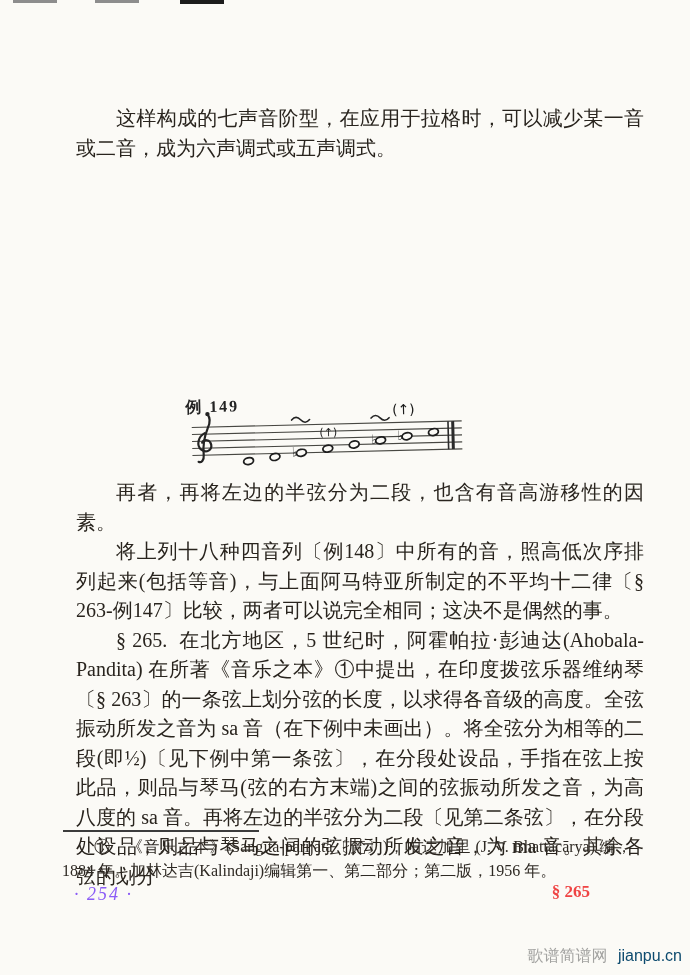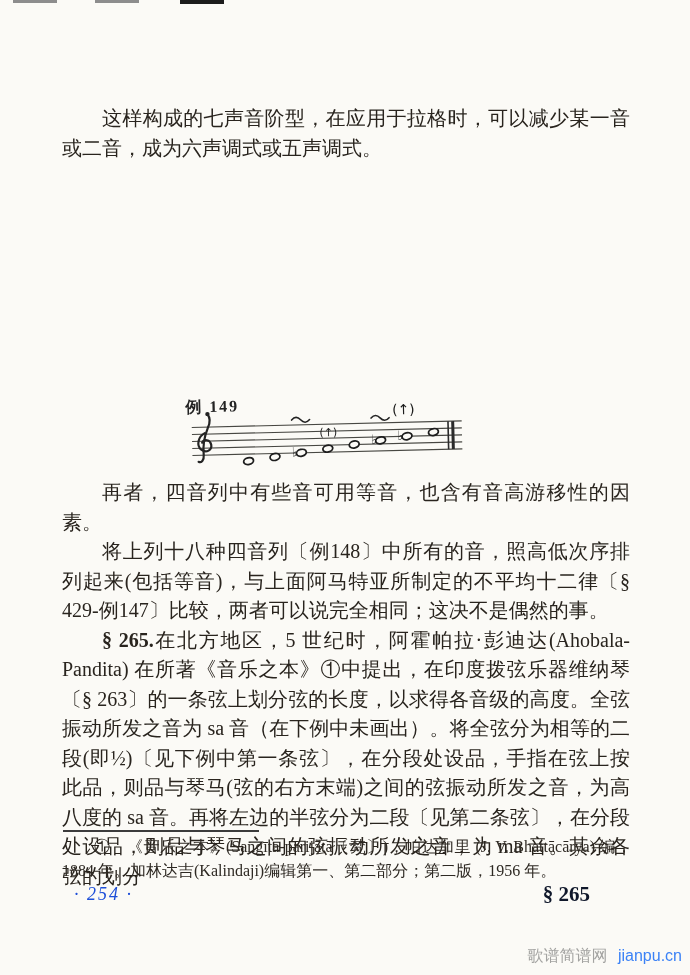--- a/index.html
+++ b/index.html
@@ -11,28 +11,28 @@
     font-family:"Liberation Serif","DejaVu Serif",serif;
     color:#29241e;
     overflow:hidden;
   }
   .scan-mark{position:absolute;top:0;height:3px;}
   #mark1{left:13px;width:44px;background:#8d8d8d;}
   #mark2{left:95px;width:44px;background:#8d8d8d;}
   #mark3{left:180px;width:44px;background:#1c1c1c;height:4px;}
 
   .body-text{
-    position:absolute;left:62px;width:568px;
+    position:absolute;left:76px;width:568px;
     font-size:20px;line-height:29.5px;
     text-align:justify;
   }
   .body-text p{margin:0;text-indent:2em;}
   #text-top{top:104px;}
   #text-bottom{top:478px;}
-  .section-lead{font-weight:bold;}
+  .section-lead{font-weight:normal;margin-right:11px;}
 
   .example{
     position:absolute;left:184px;top:394px;width:300px;
     transform:rotate(-1.4deg);
   }
   .example-label{
     position:absolute;left:2px;top:0;
     font-size:16px;font-weight:bold;letter-spacing:2px;
     color:#232323;
   }
@@ -42,33 +42,33 @@
     position:absolute;left:63px;top:830px;width:196px;height:2px;
     background:#3c3c3c;
   }
   .footnote{
     position:absolute;left:62px;top:835px;width:570px;
     font-size:16px;line-height:23.5px;text-align:justify;text-indent:2em;
     margin:0;color:#2e2923;
   }
   .footer-page{
     position:absolute;left:74px;top:884px;
-    font-size:18px;font-style:italic;letter-spacing:2px;color:#1d4ed8;
+    font-size:18px;font-style:italic;letter-spacing:2px;color:#8b5cf6;
   }
   .footer-section{
     position:absolute;right:100px;top:882px;
-    font-size:21px;font-weight:bold;color:#0f172a;
+    font-size:17px;font-weight:bold;color:#ef4444;
   }
   .watermark{
     position:absolute;right:8px;top:946px;
     font-family:"Liberation Sans","DejaVu Sans",sans-serif;
     font-size:16px;white-space:nowrap;
   }
   .watermark .site{color:#a3a3a1;}
-  .watermark .url{color:#3b82f6;margin-left:6px;}
+  .watermark .url{color:#0c4a6e;margin-left:6px;}
 </style>
 </head>
 <body>
 
 <div class="page">
 
   <div class="scan-mark" id="mark1"></div>
   <div class="scan-mark" id="mark2"></div>
   <div class="scan-mark" id="mark3"></div>
 
@@ -101,22 +101,22 @@
         <ellipse cx="196.5" cy="39.5" rx="5" ry="3.4" fill="#fbfaf6" stroke="#1d1d1d" stroke-width="1.8" transform="rotate(-12 196.5 39.5)"></ellipse>
         <path d="M187.5 17 q4.5 -5 9 0 q4.5 5 9 0" fill="none" stroke="#242424" stroke-width="1.6" stroke-linecap="round"></path>
         <text x="213.5" y="39.5" font-size="13" fill="#242424" font-family="&quot;DejaVu Sans&quot;,sans-serif">♭</text>
         <ellipse cx="223" cy="36" rx="5" ry="3.4" fill="#fbfaf6" stroke="#1d1d1d" stroke-width="1.8" transform="rotate(-12 223 36)"></ellipse>
         <text x="220" y="14" font-size="14" fill="#1d1d1d" text-anchor="middle" font-family="&quot;DejaVu Sans&quot;,sans-serif">(↑)</text>
         <ellipse cx="249.5" cy="32.5" rx="5" ry="3.4" fill="#fbfaf6" stroke="#1d1d1d" stroke-width="1.8" transform="rotate(-12 249.5 32.5)"></ellipse>
       </svg>
   </div>
 
   <div class="body-text" id="text-bottom">
-    <p>再者，四音列中有些音可用等音，也含有音高游移性的因素。</p>
-    <p>将上列十八种四音列〔例148〕中所有的音，照高低次序排列起来(包括等音)，与上面阿马特亚所制定的不平均十二律〔§ 429-例147〕比较，两者可以说完全相同；这决不是偶然的事。</p>
+    <p>再者，再将左边的半弦分为二段，也含有音高游移性的因素。</p>
+    <p>将上列十八种四音列〔例148〕中所有的音，照高低次序排列起来(包括等音)，与上面阿马特亚所制定的不平均十二律〔§ 263-例147〕比较，两者可以说完全相同；这决不是偶然的事。</p>
     <p><span class="section-lead">§ 265.</span><span>在北方地区，5 世纪时，阿霍帕拉·彭迪达(Ahobala-Pandita) 在所著《音乐之本》①中提出，在印度拨弦乐器维纳琴〔§ 263〕的一条弦上划分弦的长度，以求得各音级的高度。全弦振动所发之音为 sa 音（在下例中未画出）。将全弦分为相等的二段(即½)〔见下例中第一条弦〕，在分段处设品，手指在弦上按此品，则品与琴马(弦的右方末端)之间的弦振动所发之音，为高八度的 sa 音。再将左边的半弦分为二段〔见第二条弦〕，在分段处设品，则品与琴马之间的弦振动所发之音，为 ma 音。其余各弦的划分</span></p>
   </div>
 
   <div class="footnote-rule"></div>
   <p class="footnote">①　《音乐之本》(Sangīta-pārijātā〔梵〕)，帕达加里 (J. V. Bhattācārya) 编，1884 年。加林达吉(Kalindaji)编辑第一、第二部分；第二版，1956 年。</p>
 
   <div class="footer-page">· 254 ·</div>
   <div class="footer-section">§ 265</div>
 
   <div class="watermark">

